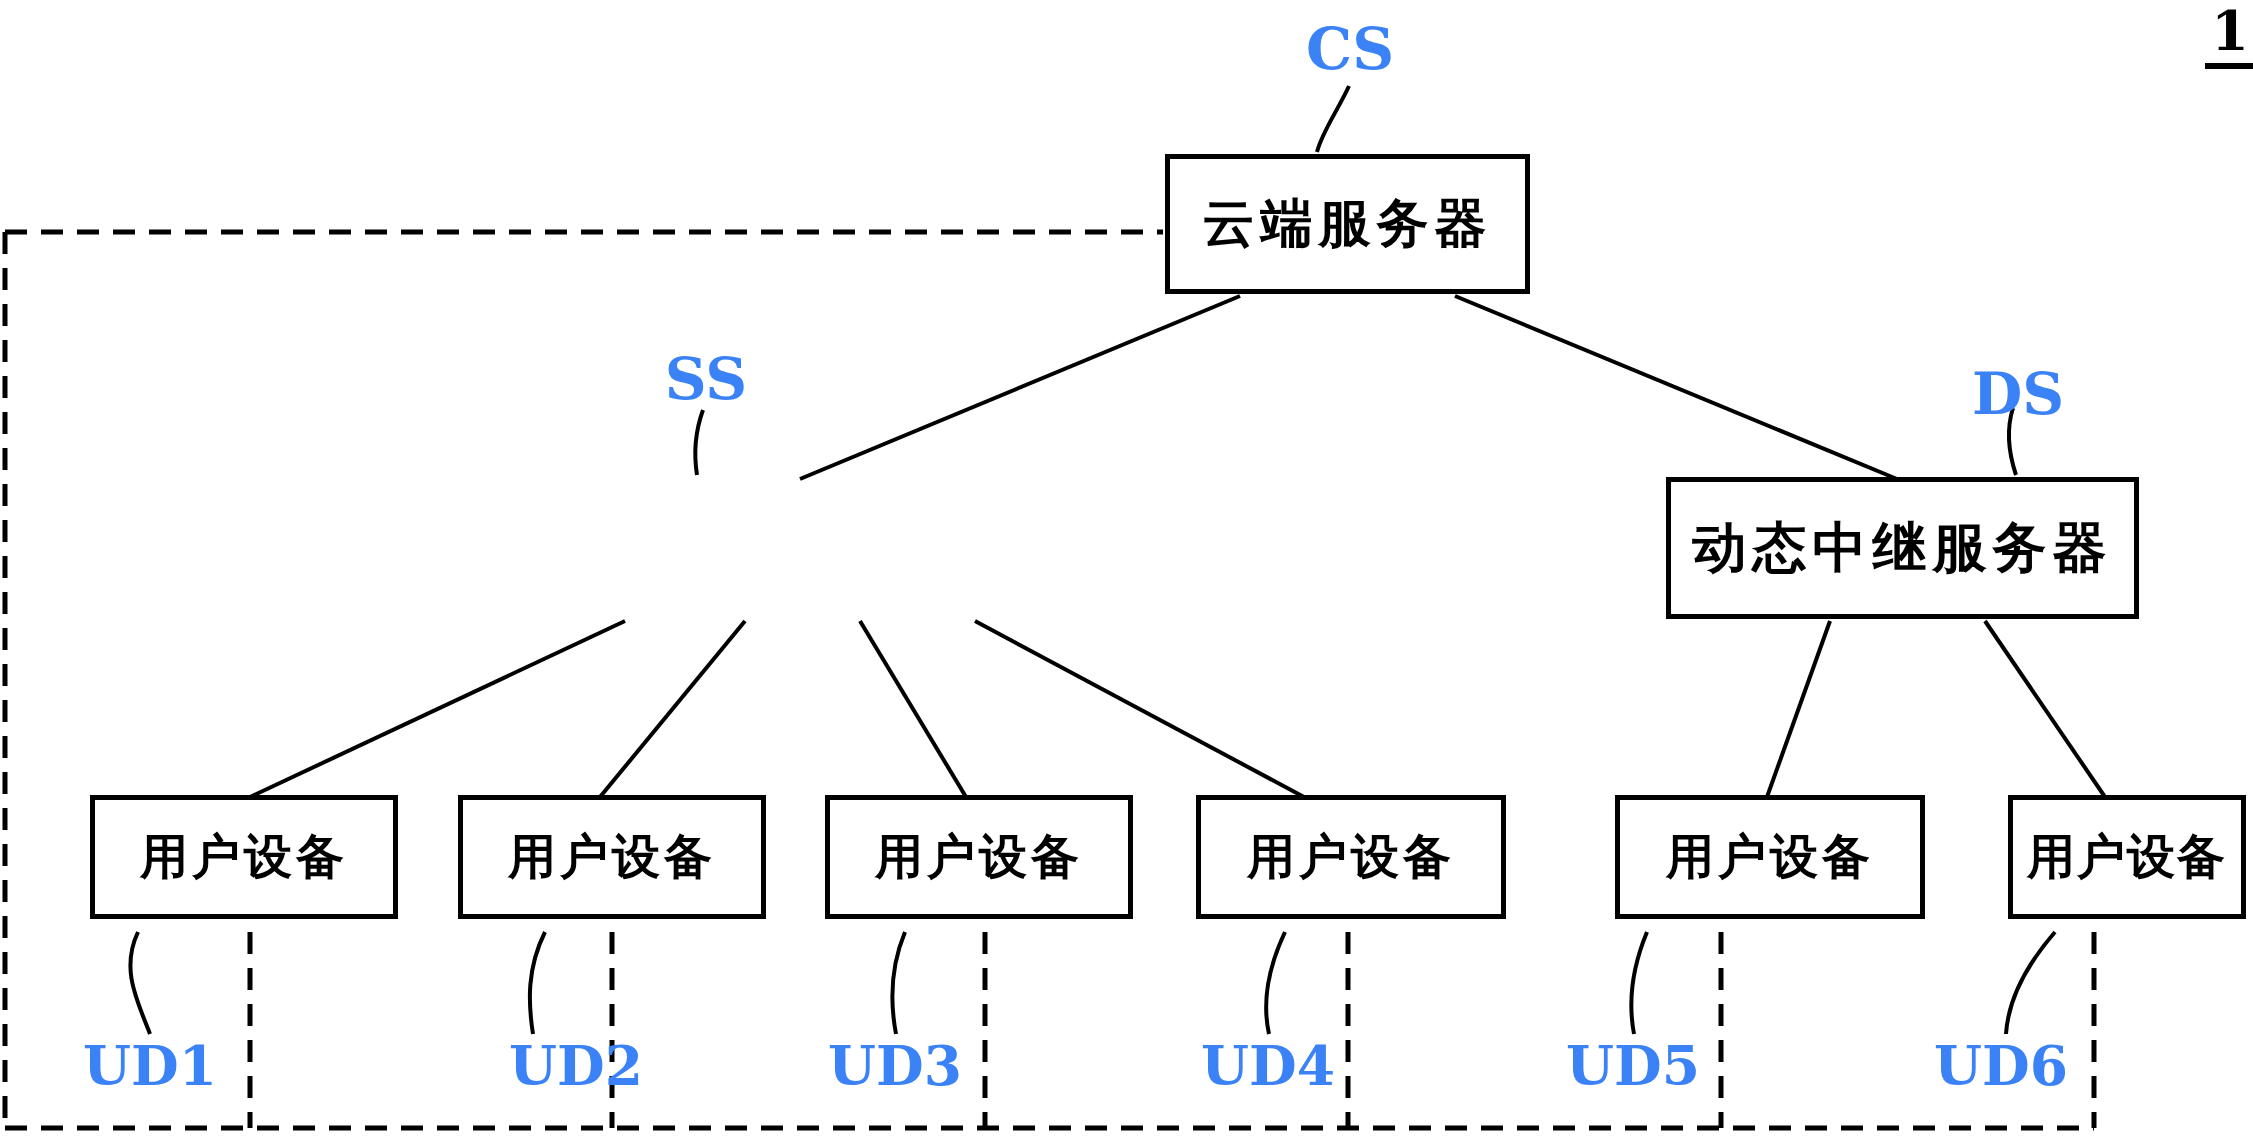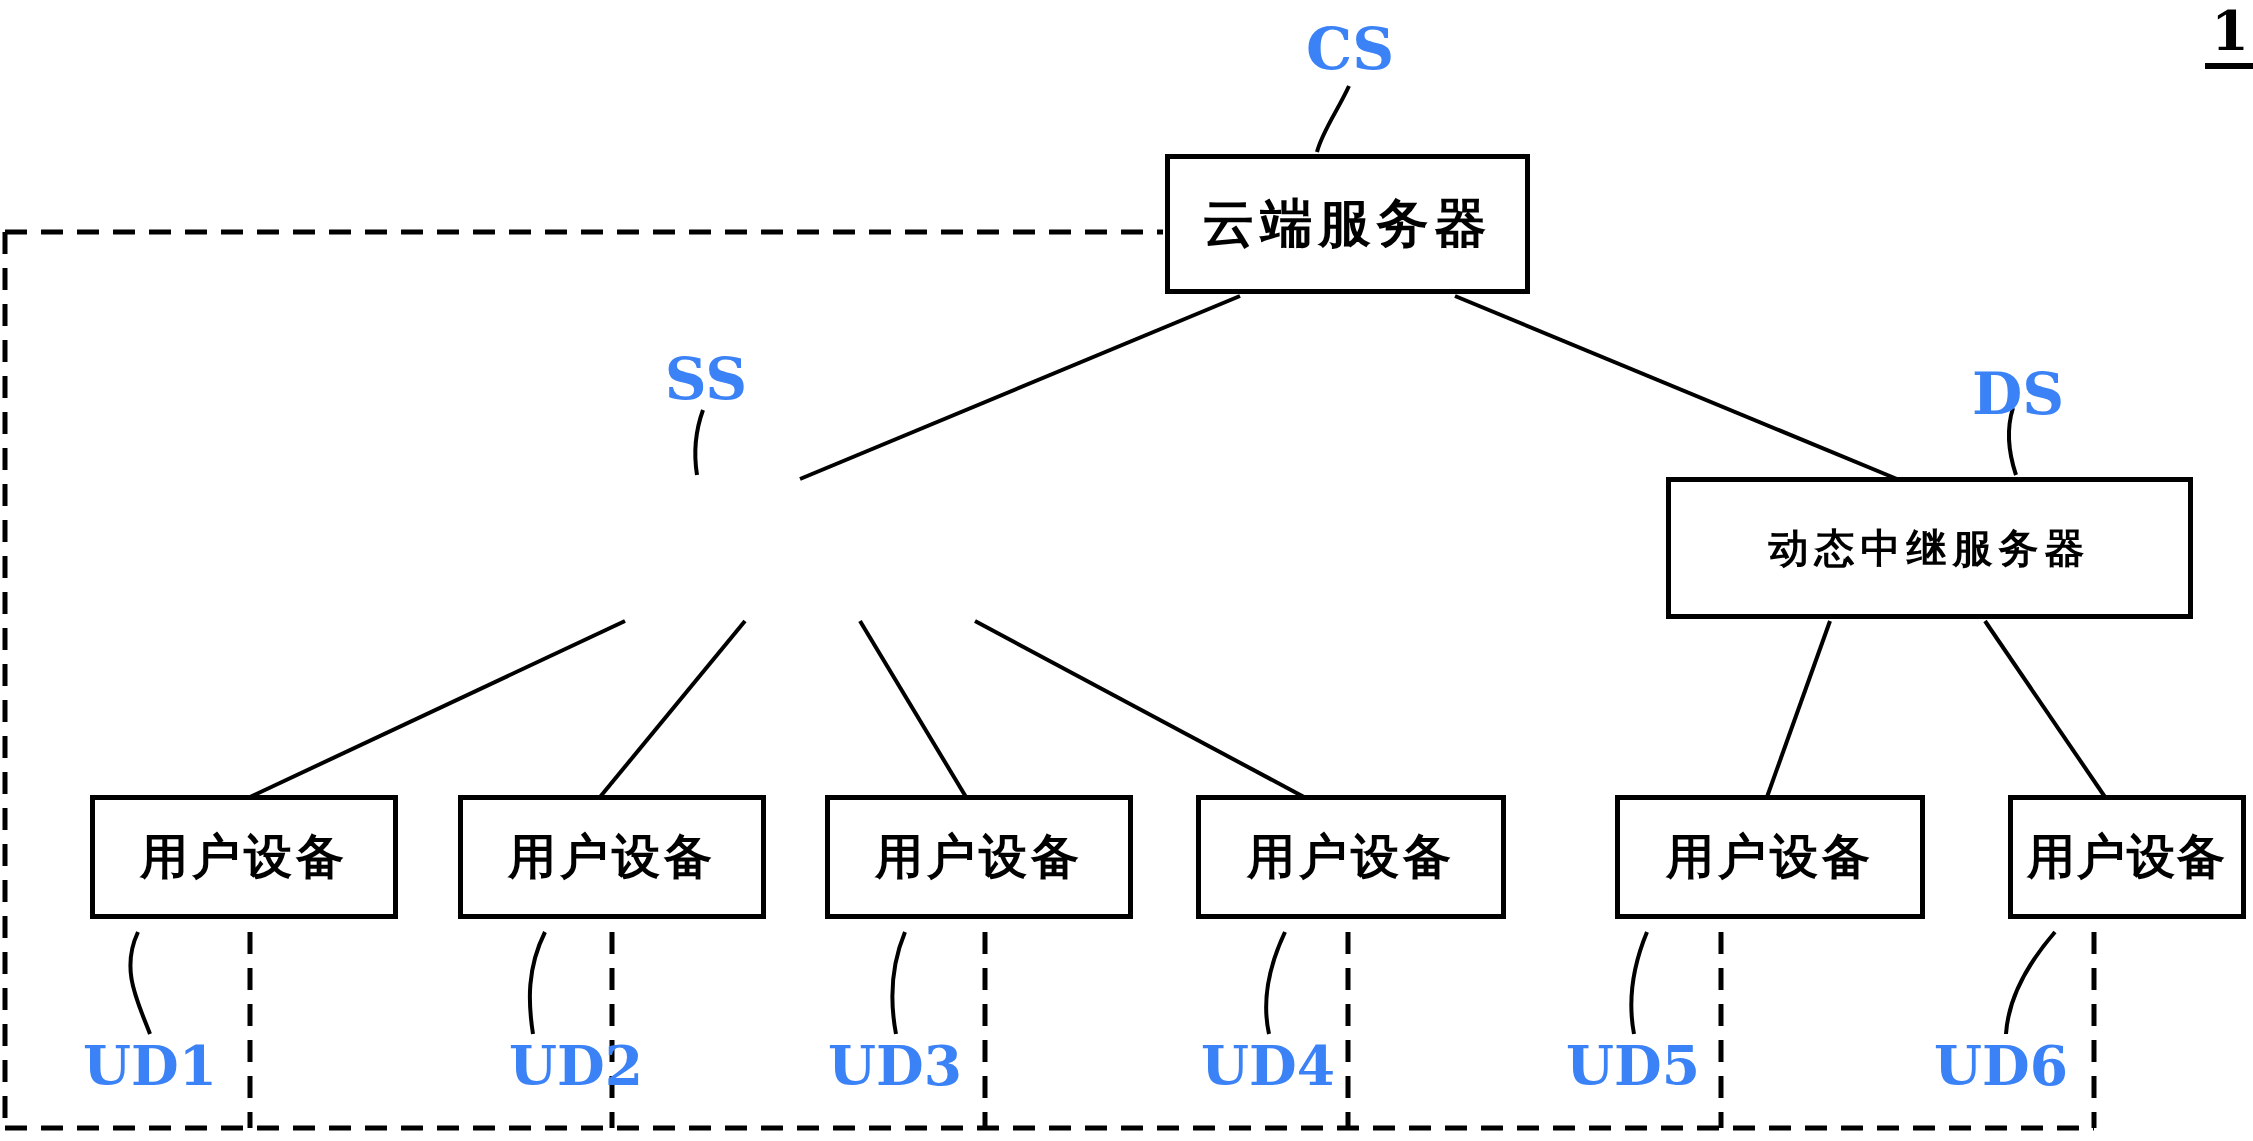--- a/index.html
+++ b/index.html
@@ -21,21 +21,21 @@
     align-items:center;
     justify-content:center;
     font-weight:bold;
     color:#000;
     font-family:"Liberation Sans", sans-serif;
     letter-spacing:6px;
     white-space:nowrap;
   }
   .node-cs{left:1165px;top:154px;width:365px;height:140px;font-size:52px;}
   .node-ss{left:555px;top:477px;width:478px;height:142px;font-size:50px;}
-  .node-ds{left:1666px;top:477px;width:527px;height:142px;font-size:40px;}
+  .node-ds{left:1666px;top:477px;width:473px;height:142px;font-size:54px;}
   .node-ud{top:795px;height:124px;font-size:48px;letter-spacing:4px;}
   .node-ud1{left:90px;width:308px;}
   .node-ud2{left:458px;width:308px;}
   .node-ud3{left:825px;width:308px;}
   .node-ud4{left:1196px;width:310px;}
   .node-ud5{left:1615px;width:310px;}
   .node-ud6{left:2008px;width:238px;letter-spacing:2px;}
   .ref{
     position:absolute;
     font-family:"DejaVu Serif", serif;

